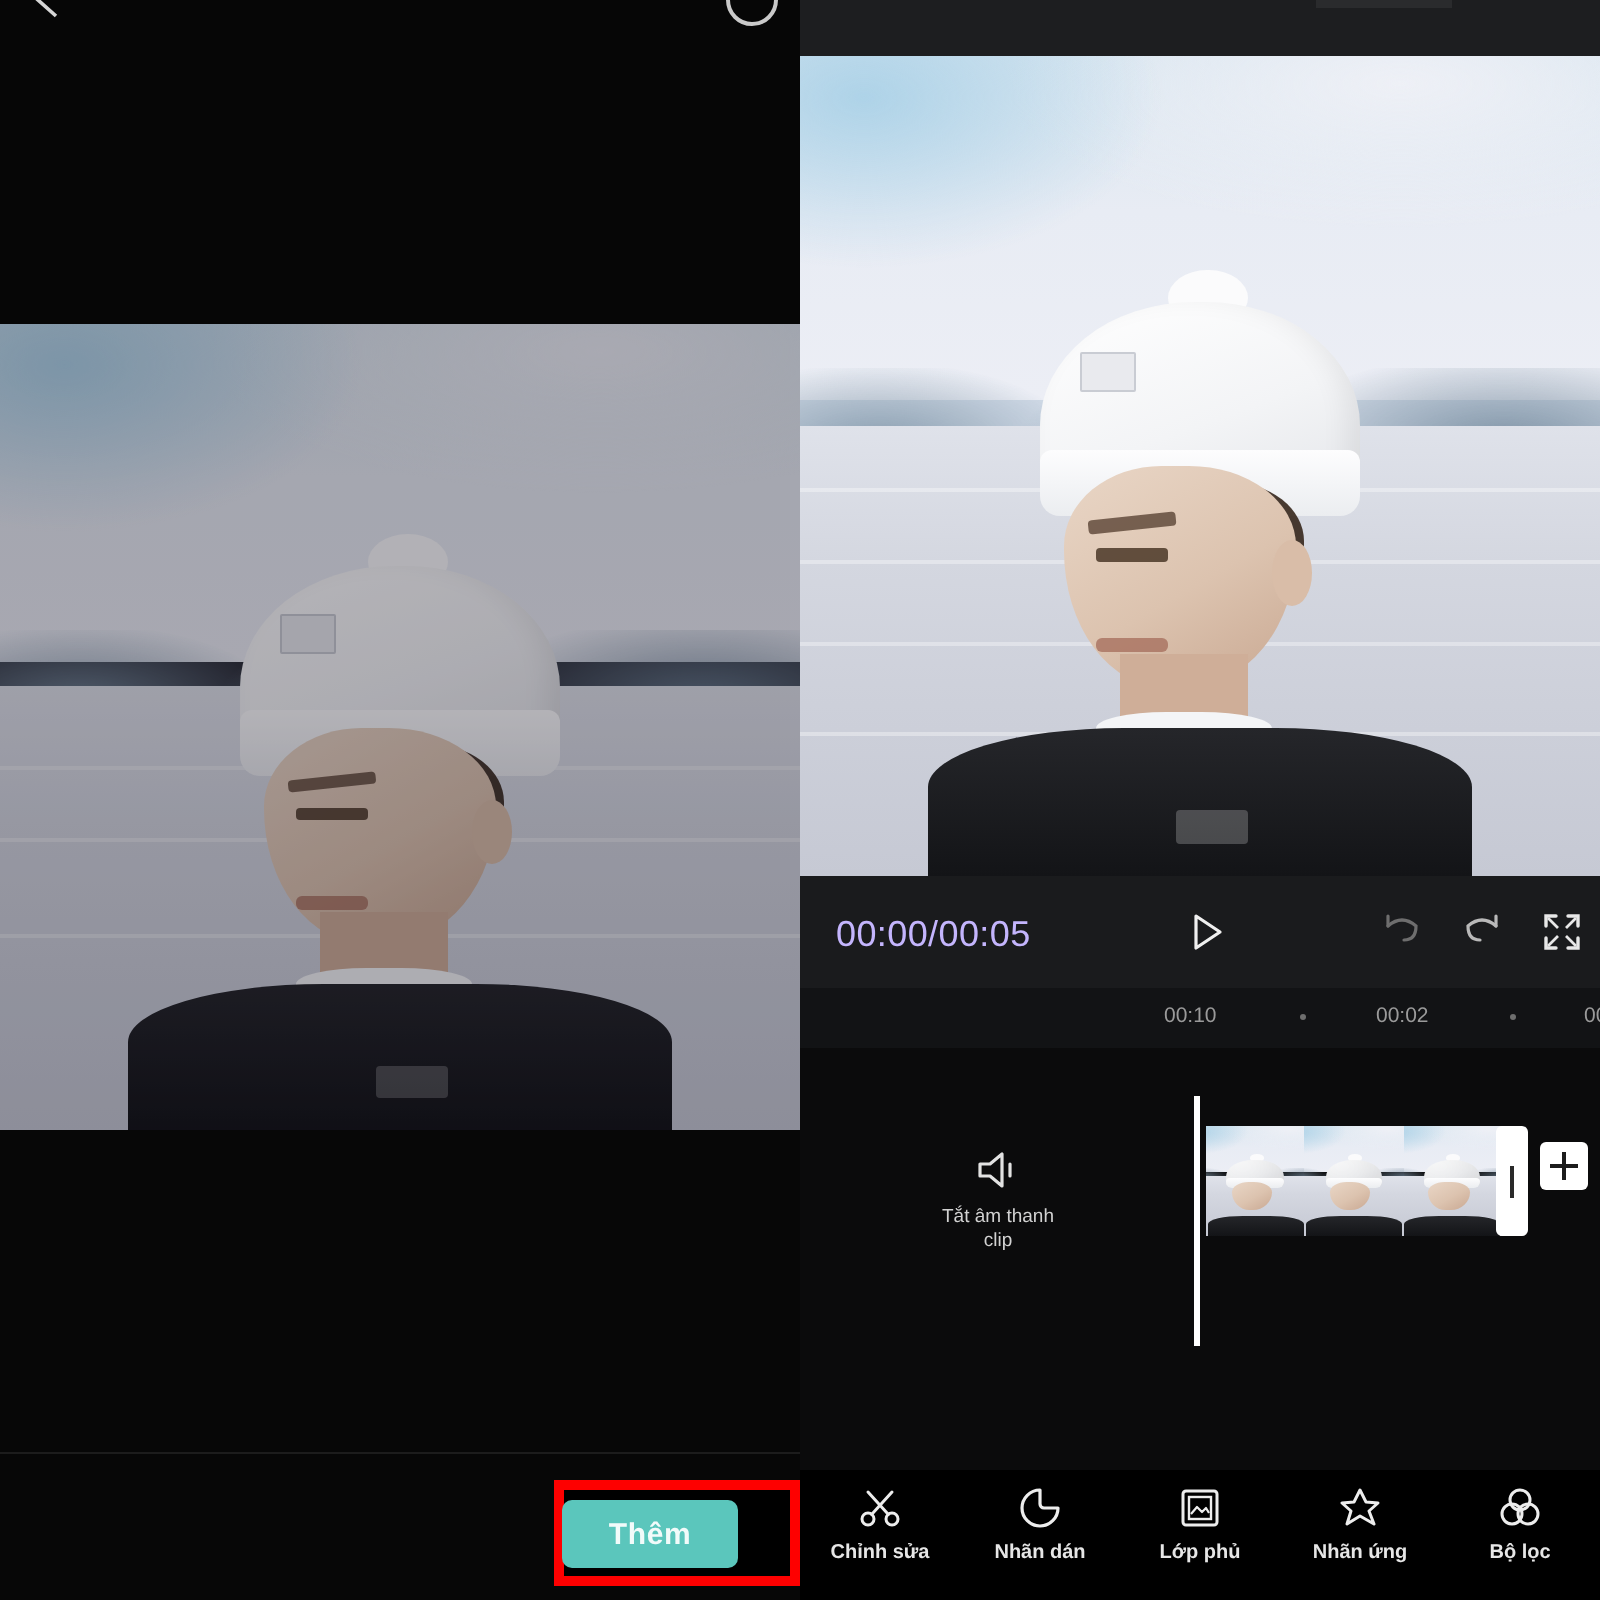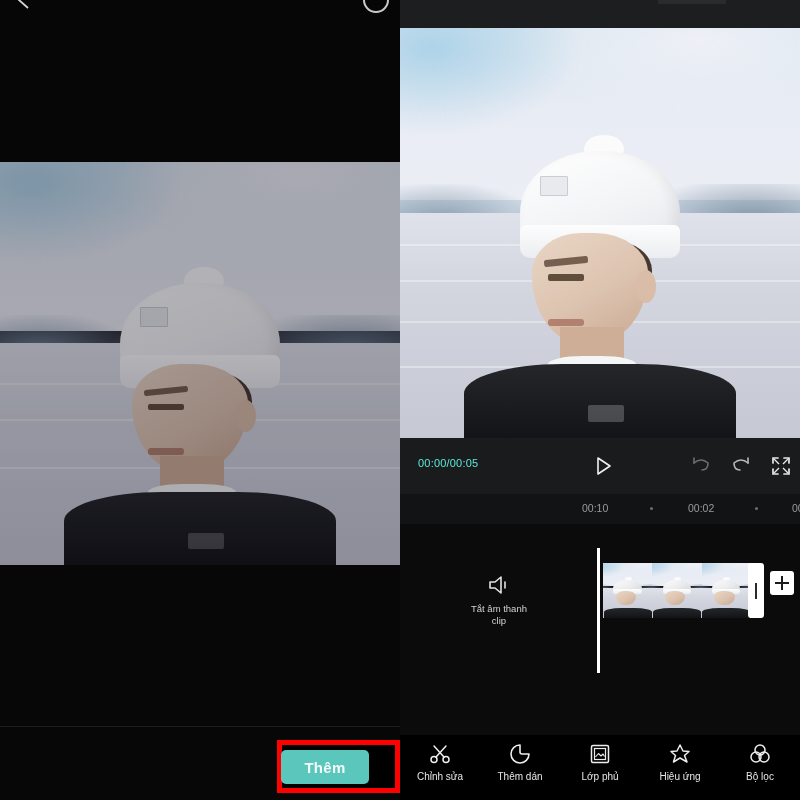--- a/index.html
+++ b/index.html
@@ -94,22 +94,22 @@
     background:#f4f5f7; border-radius:40% 40% 10% 10%; }
   .shirt { position:absolute; left:16%; top:82%; width:68%; height:18%;
     background:linear-gradient(180deg,#25262a 0%, #131417 100%);
     border-radius:36% 36% 0 0 / 40% 40% 0 0; }
   .shirt-logo { position:absolute; left:47%; top:92%; width:9%; height:4%;
     background:rgba(255,255,255,.22); border-radius:2px; }
 
   
   .playbar { position:absolute; left:0; top:438px; width:400px; height:56px;
     background:#1a1b1d; }
-  .timecode { position:absolute; left:18px; top:19px; color:#5eead4;
-    font-size:11px; letter-spacing:.2px; }
+  .timecode { position:absolute; left:18px; top:19px; color:#c4b5fd;
+    font-size:18px; letter-spacing:.2px; }
   .play-btn { position:absolute; left:192px; top:17px; width:22px; height:22px; }
   .play-btn svg { width:100%; height:100%; display:block; }
   .ctl-icon { position:absolute; top:17px; width:22px; height:22px; }
   .ctl-icon svg { width:100%; height:100%; display:block; }
   .ctl-undo { left:290px; }
   .ctl-redo { left:330px; }
   .ctl-full { left:370px; }
 
   
   .ruler { position:absolute; left:0; top:494px; width:400px; height:30px;
@@ -150,21 +150,21 @@
   .add-clip-btn { position:absolute; left:370px; top:47px; width:24px; height:24px;
     background:#fff; border-radius:3px; }
   .add-clip-btn::before, .add-clip-btn::after { content:""; position:absolute;
     background:#1c1c1c; }
   .add-clip-btn::before { left:5px; top:11px; width:14px; height:2px; }
   .add-clip-btn::after { left:11px; top:5px; width:2px; height:14px; }
 
   
   .toolbar { position:absolute; left:400px; top:735px; width:400px; height:65px;
     background:#000; display:flex; align-items:flex-start; }
-  .tool { flex:1; text-align:center; padding-top:8px; }
+  .tool { flex:1; text-align:center; padding-top:8px;font-weight:bold; }
   .tool .ico { width:22px; height:22px; margin:0 auto 6px; }
   .tool .ico svg { width:100%; height:100%; display:block; }
   .tool .lbl { color:#e6e6e6; font-size:10px; white-space:nowrap; }
 </style>
 </head>
 <body>
 
 <div id="app">
 
   <div class="left-panel">
@@ -361,41 +361,41 @@
     </div>
 
 
 
     <div class="tool">
       <div class="ico">
         <svg viewBox="0 0 22 22">
           <path d="M11 2 A9 9 0 1 0 20 11 L13 11 A2 2 0 0 1 11 9 Z" fill="none" stroke="#ededed" stroke-width="1.6" stroke-linejoin="round"></path>
         </svg>
       </div>
-      <div class="lbl">Thêm dán</div>
+      <div class="lbl">Nhãn dán</div>
     </div>
 
     <div class="tool">
       <div class="ico">
         <svg viewBox="0 0 22 22">
           <rect x="2.5" y="2.5" width="17" height="17" rx="1.5" fill="none" stroke="#ededed" stroke-width="1.5"></rect>
           <rect x="5.5" y="5.5" width="11" height="11" fill="none" stroke="#ededed" stroke-width="1.2"></rect>
           <path d="M6.5 14 L9.5 10.5 L12 13 L14 11 L15.5 13.5" fill="none" stroke="#ededed" stroke-width="1.1" stroke-linejoin="round"></path>
         </svg>
       </div>
       <div class="lbl">Lớp phủ</div>
     </div>
 
     <div class="tool">
       <div class="ico">
         <svg viewBox="0 0 22 22">
           <path d="M11 2 L14 8 L20 8.5 L15.5 12.5 L18 19 L11 15 L4.5 19 L6.5 12.5 L2 8.5 L8 8 Z" fill="none" stroke="#ededed" stroke-width="1.5" stroke-linejoin="round"></path>
         </svg>
       </div>
-      <div class="lbl">Hiệu ứng</div>
+      <div class="lbl">Nhãn ứng</div>
     </div>
 
     <div class="tool">
       <div class="ico">
         <svg viewBox="0 0 22 22">
           <circle cx="11" cy="7" r="5" fill="none" stroke="#ededed" stroke-width="1.5"></circle>
           <circle cx="7" cy="14" r="5" fill="none" stroke="#ededed" stroke-width="1.5"></circle>
           <circle cx="15" cy="14" r="5" fill="none" stroke="#ededed" stroke-width="1.5"></circle>
         </svg>
       </div>

